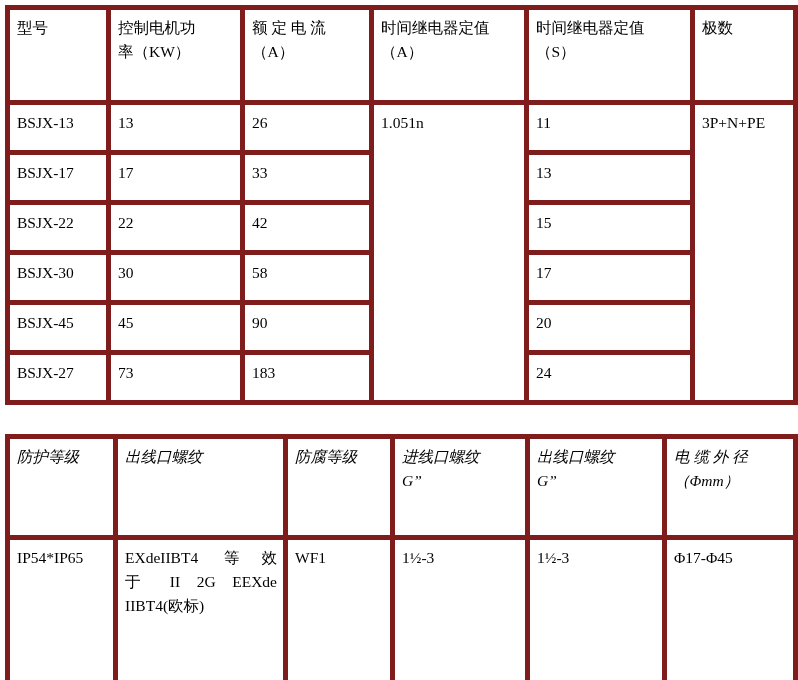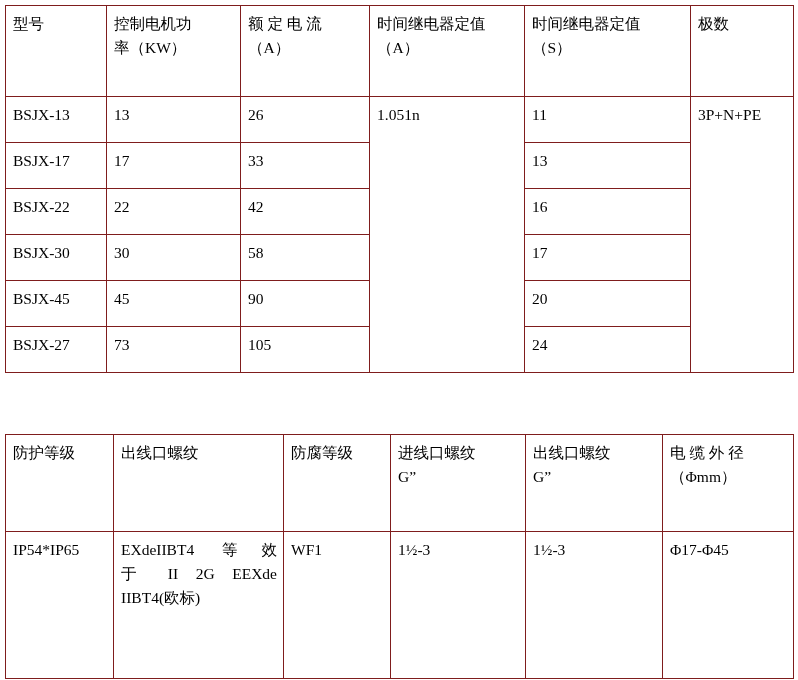--- a/index.html
+++ b/index.html
@@ -19,21 +19,21 @@
     position: relative;
     width: 798px;
     height: 680px;
   }
 
   table {
     border-collapse: collapse;
     table-layout: fixed;
   }
   table td {
-    border: 1px solid #7f1d1d;
+    border: 5px solid #7f1d1d;
     vertical-align: top;
     padding: 6px 6px 6px 7px;
     font-size: 15.5px;
     line-height: 1.55;
     font-family: "Liberation Serif", "DejaVu Serif", serif;
   }
 
   
   #table-specs {
     position: absolute;
@@ -56,20 +56,21 @@
 
   
   #table-protection {
     position: absolute;
     left: 5px;
     top: 434px;
     width: 788px;
   }
   #table-protection .hdr td {
     height: 84px;
+    font-style: italic;
   }
   #table-protection .row td {
     height: 134px;
   }
   .p-grade   { width: 108px; }
   .p-mark    { width: 170px; }
   .p-corr    { width: 107px; }
   .p-inlet   { width: 135px; }
   .p-outlet  { width: 137px; }
   .p-dia     { width: 131px; }
@@ -132,41 +133,41 @@
         <td>BSJX-17</td>
         <td>17</td>
         <td>33</td>
         <td>13</td>
       </tr>
 
       <tr class="row">
         <td>BSJX-22</td>
         <td>22</td>
         <td>42</td>
-        <td>16</td>
+        <td>15</td>
       </tr>
 
       <tr class="row">
         <td>BSJX-30</td>
         <td>30</td>
         <td>58</td>
         <td>17</td>
       </tr>
 
       <tr class="row">
         <td>BSJX-45</td>
         <td>45</td>
         <td>90</td>
         <td>20</td>
       </tr>
 
       <tr class="row">
         <td>BSJX-27</td>
         <td>73</td>
-        <td>105</td>
+        <td>183</td>
         <td>24</td>
       </tr>
     </tbody>
   </table>
 
   <table id="table-protection">
     <colgroup>
       <col class="p-grade">
         <col class="p-mark">
         <col class="p-corr">

